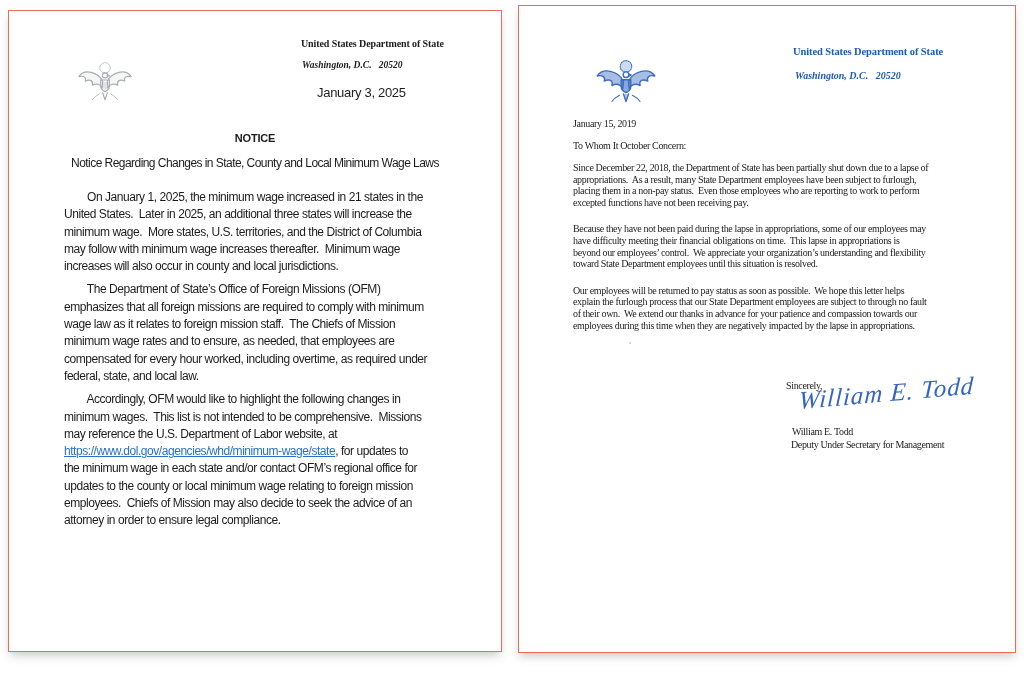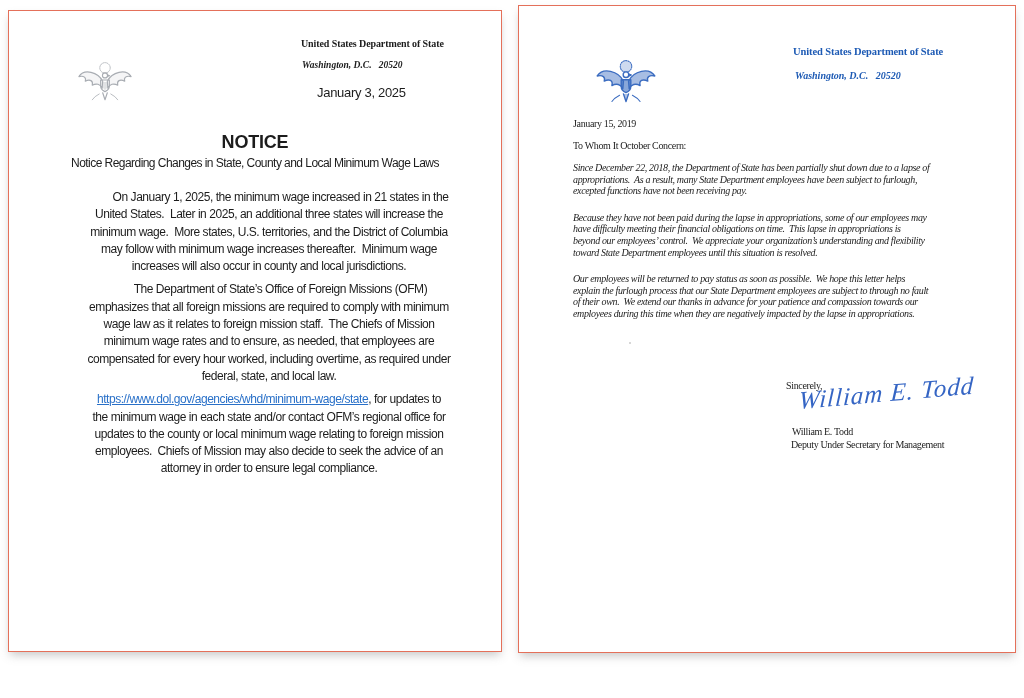--- a/index.html
+++ b/index.html
@@ -13,39 +13,39 @@
   .abs{position:absolute;white-space:pre;}
 
   
   .lp-seal{left:40px;top:30px;width:58px;height:56px;color:#a9adb3;}
   .lp-agency{left:292px;top:27px;font-family:"Liberation Serif",serif;font-weight:bold;
              font-size:10px;letter-spacing:-0.1px;}
   .lp-city{left:293px;top:49px;font-family:"Liberation Serif",serif;font-weight:bold;
            font-style:italic;font-size:9.5px;}
   .lp-date{left:308px;top:74px;font-size:13px;letter-spacing:-0.3px;}
   .lp-notice{left:0;width:492px;top:121px;text-align:center;font-weight:bold;
-             font-size:18px;letter-spacing:-0.2px;}
+             font-size:11px;letter-spacing:-0.2px;}
   .lp-title{left:0;width:492px;top:145px;text-align:center;font-weight:normal;
             font-size:12px;letter-spacing:-0.55px;}
   .lp-body{left:55px;top:178px;width:410px;font-size:12px;letter-spacing:-0.45px;}
   .lp-body .line{line-height:17.3px;height:17.3px;white-space:pre;}
-  .lp-body .para{margin-bottom:6px;text-align:center;}
+  .lp-body .para{margin-bottom:6px;}
   .doclink{color:#2970c8;text-decoration:underline;cursor:pointer;}
 
   
   .rp-seal{left:48px;top:33px;width:64px;height:61px;color:#3b6cc0;}
   .rp-agency{left:274px;top:40px;font-family:"Liberation Serif",serif;font-weight:bold;
              font-size:10.5px;color:#1d5ab4;letter-spacing:-0.1px;}
   .rp-city{left:276px;top:64px;font-family:"Liberation Serif",serif;font-weight:bold;
            font-style:italic;font-size:10px;color:#1d5ab4;}
   .rp-serif{font-family:"Liberation Serif",serif;font-size:10px;letter-spacing:-0.35px;color:#222;}
   .rp-date{left:54px;top:112px;}
   .rp-salutation{left:54px;top:134px;}
   .rp-body{left:54px;top:156px;width:430px;}
-  .rp-body .line{line-height:11.6px;height:11.6px;white-space:pre;font-style:italic;}
+  .rp-body .line{line-height:11.6px;height:11.6px;white-space:pre;}
   .rp-body .para{margin-bottom:15px;}
   .rp-closing{left:267px;top:374px;}
   .rp-signature{left:280px;top:381px;font-family:"Liberation Serif",serif;font-style:italic;
                 font-size:25px;color:#3565c4;transform:rotate(-5deg) skewX(-8deg);
                 transform-origin:left center;letter-spacing:1px;}
   .rp-name{left:273px;top:420px;}
   .rp-signer-title{left:272px;top:433px;}
   .artifact-dot{left:110px;top:336px;width:2px;height:2px;border-radius:50%;
                 background:#8a8a8a;opacity:.45;white-space:normal;}
 </style>
@@ -89,20 +89,25 @@
         </div>
       <div class="para">
           <div class="line">        The Department of State’s Office of Foreign Missions (OFM)</div>
           <div class="line">emphasizes that all foreign missions are required to comply with minimum</div>
           <div class="line">wage law as it relates to foreign mission staff.  The Chiefs of Mission</div>
           <div class="line">minimum wage rates and to ensure, as needed, that employees are</div>
           <div class="line">compensated for every hour worked, including overtime, as required under</div>
           <div class="line">federal, state, and local law.</div>
         </div>
       <div class="para">
+        <div>
+            <div class="line">        Accordingly, OFM would like to highlight the following changes in</div>
+            <div class="line">minimum wages.  This list is not intended to be comprehensive.  Missions</div>
+            <div class="line">may reference the U.S. Department of Labor website, at</div>
+          </div>
         <div class="line"><a class="doclink">https://www.dol.gov/agencies/whd/minimum-wage/state</a><span>, for updates to</span></div>
         <div>
             <div class="line">the minimum wage in each state and/or contact OFM’s regional office for</div>
             <div class="line">updates to the county or local minimum wage relating to foreign mission</div>
             <div class="line">employees.  Chiefs of Mission may also decide to seek the advice of an</div>
             <div class="line">attorney in order to ensure legal compliance.</div>
           </div>
       </div>
     </div>
   </div>
@@ -127,20 +132,21 @@
     <div class="abs rp-agency">United States Department of State</div>
     <div class="abs rp-city">Washington, D.C.   20520</div>
 
     <div class="abs rp-serif rp-date">January 15, 2019</div>
     <div class="abs rp-serif rp-salutation">To Whom It October Concern:</div>
 
     <div class="abs rp-serif rp-body" style="white-space:normal;">
       <div class="para">
           <div class="line">Since December 22, 2018, the Department of State has been partially shut down due to a lapse of</div>
           <div class="line">appropriations.  As a result, many State Department employees have been subject to furlough,</div>
+          <div class="line">placing them in a non-pay status.  Even those employees who are reporting to work to perform</div>
           <div class="line">excepted functions have not been receiving pay.</div>
         </div>
       <div class="para">
           <div class="line">Because they have not been paid during the lapse in appropriations, some of our employees may</div>
           <div class="line">have difficulty meeting their financial obligations on time.  This lapse in appropriations is</div>
           <div class="line">beyond our employees’ control.  We appreciate your organization’s understanding and flexibility</div>
           <div class="line">toward State Department employees until this situation is resolved.</div>
         </div>
       <div class="para">
           <div class="line">Our employees will be returned to pay status as soon as possible.  We hope this letter helps</div>

